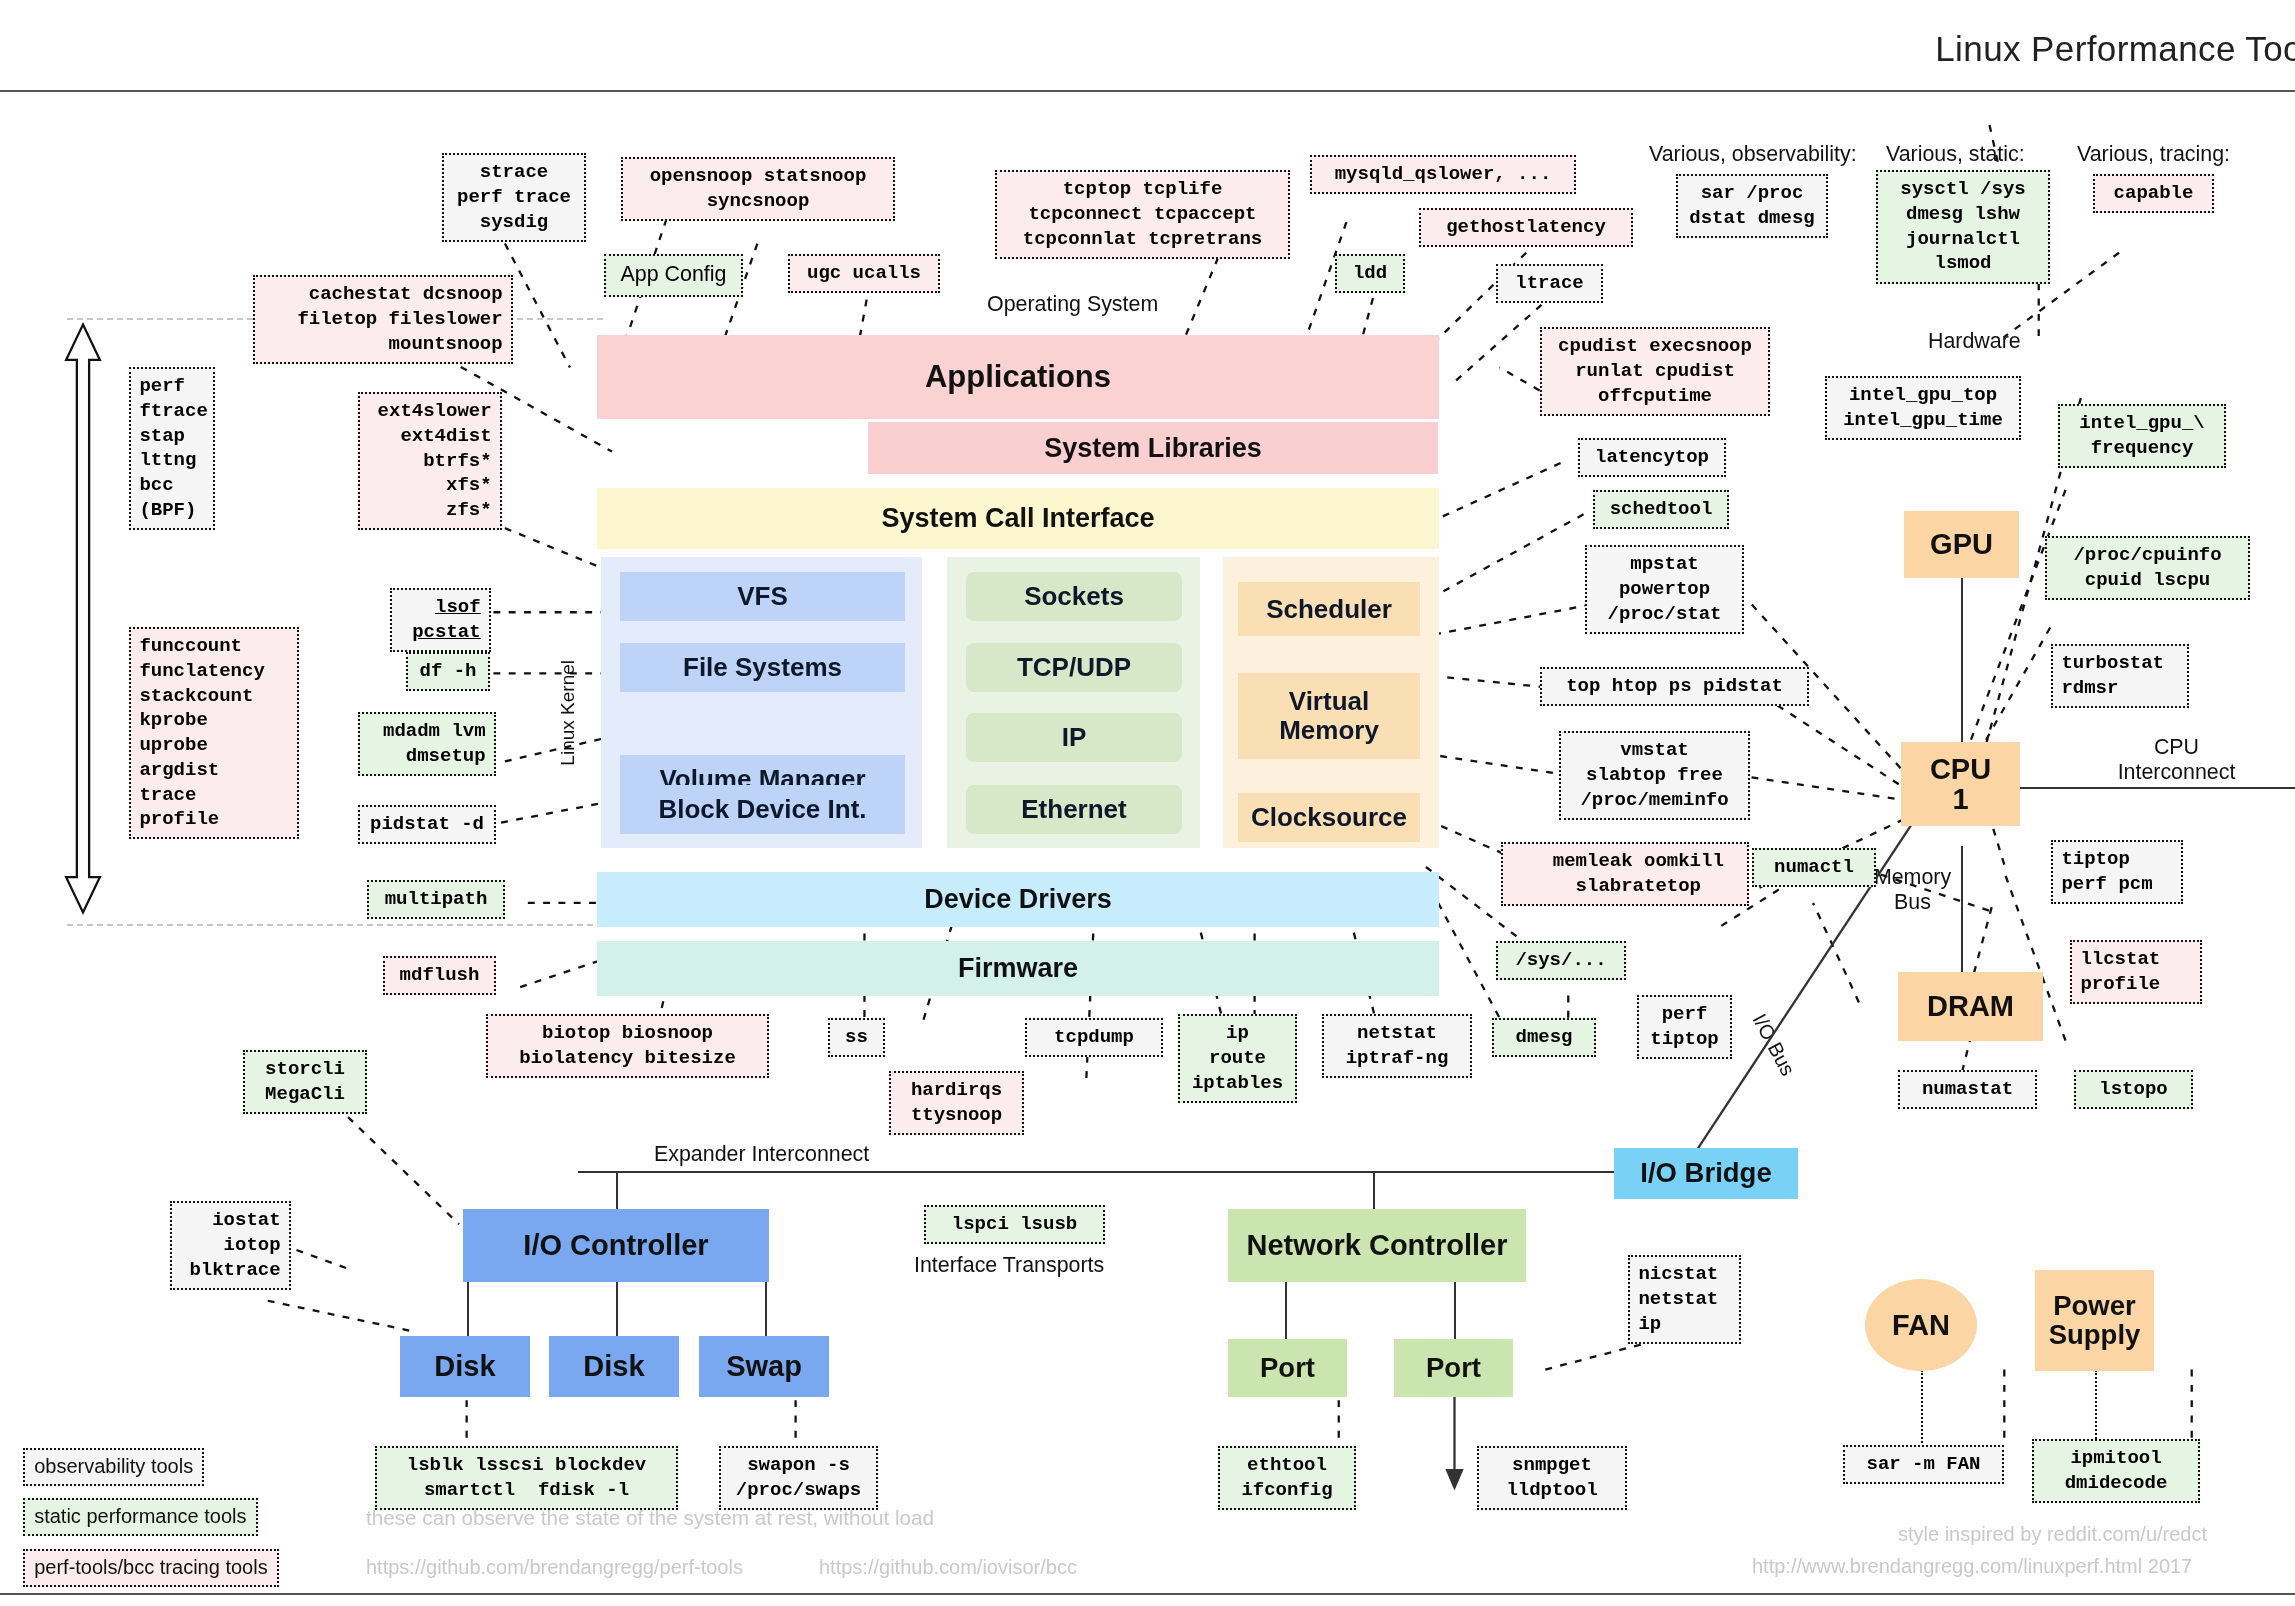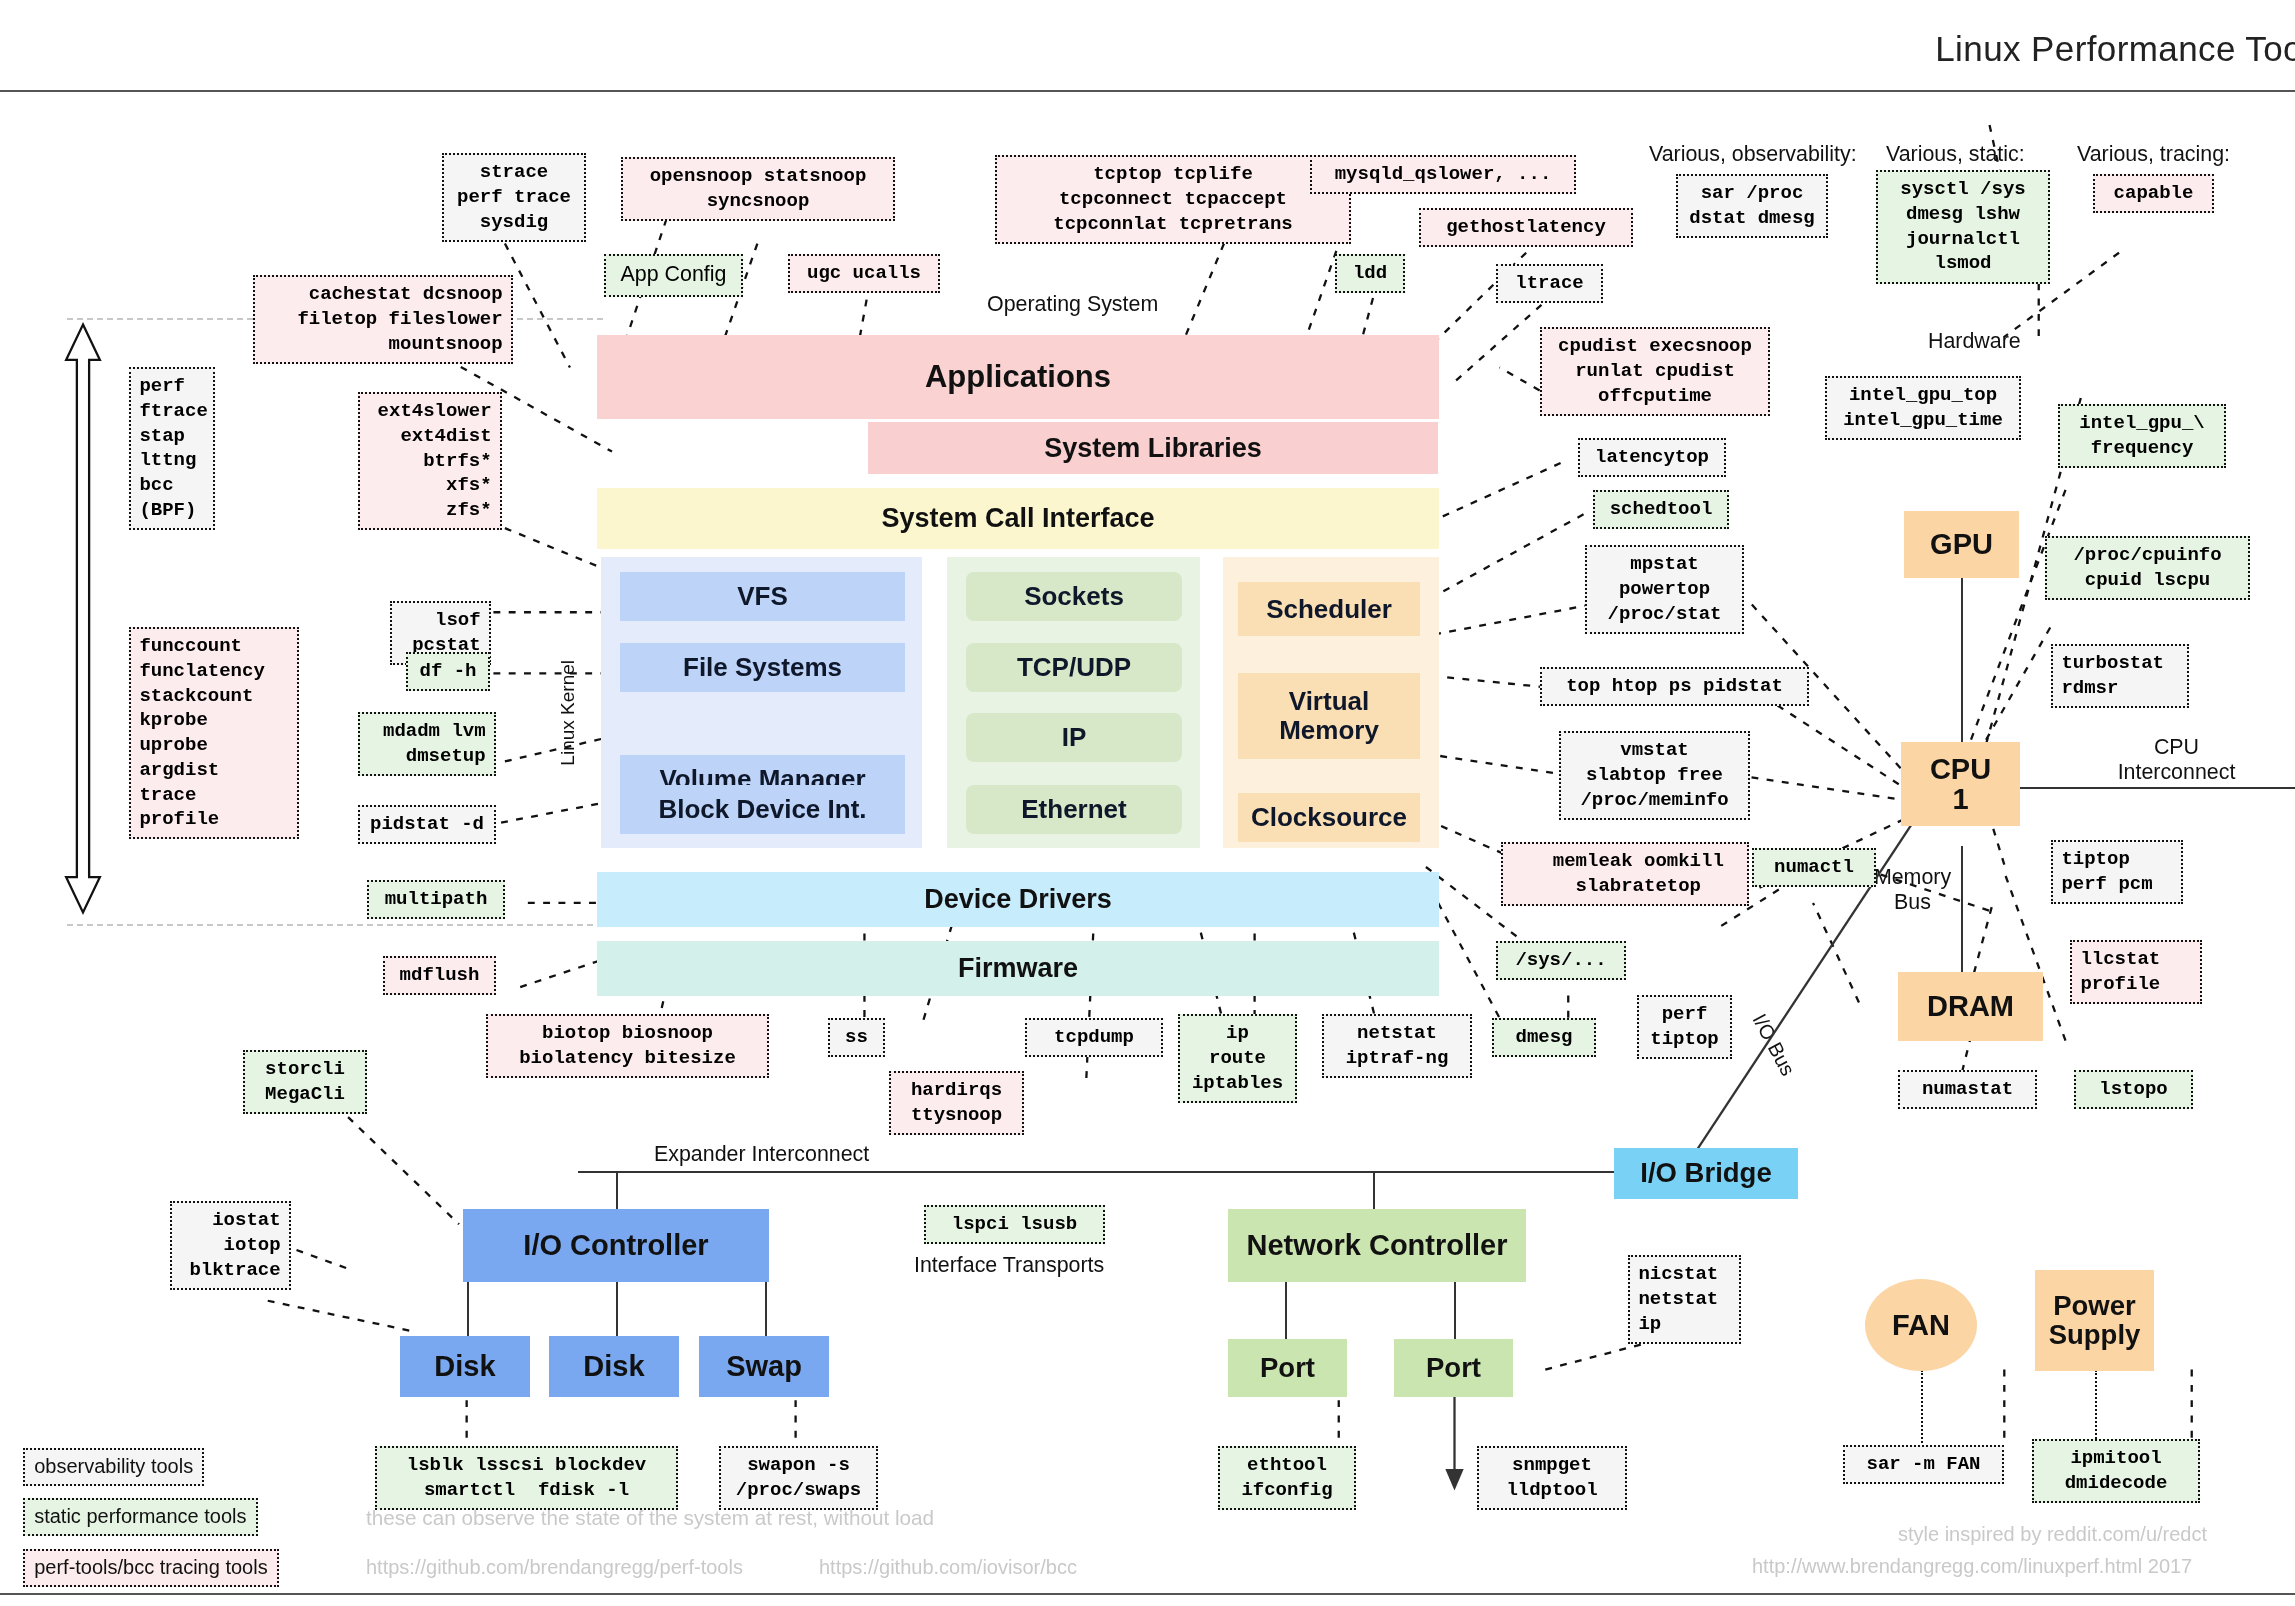--- a/index.html
+++ b/index.html
@@ -276,21 +276,21 @@
 
   <div class="hw hw-orange hw-circle" style="left:1865px;top:1279px;width:112px;height:92px;font-size:29px;">FAN</div>
   <div class="hw hw-orange" style="left:2035px;top:1270px;width:119px;height:101px;font-size:27.5px;white-space:pre;">Power
 Supply</div>
 
   <div class="tool obs" style="left:442px;top:153px;width:144px;">strace
 perf trace
 sysdig</div>
   <div class="tool trace" style="left:621px;top:157px;width:274px;">opensnoop statsnoop
 syncsnoop</div>
-  <div class="tool trace" style="left:995px;top:155px;width:356px;">tcptop tcplife
+  <div class="tool trace" style="left:995px;top:170px;width:295px;">tcptop tcplife
 tcpconnect tcpaccept
 tcpconnlat tcpretrans</div>
   <div class="tool trace" style="left:1310px;top:155px;width:266px;">mysqld_qslower, ...</div>
   <div class="tool trace" style="left:1419px;top:208px;width:214px;">gethostlatency</div>
   <div class="tool stat" style="left:604px;top:254px;width:139px;font-family:'Liberation Sans',sans-serif;font-weight:400;font-size:21.4px;">App Config</div>
   <div class="tool trace" style="left:788px;top:254px;width:152px;">ugc ucalls</div>
   <div class="tool stat" style="left:1335px;top:254px;width:70px;">ldd</div>
   <div class="tool obs" style="left:1496px;top:264px;width:107px;">ltrace</div>
 
   <div class="tool trace r" style="left:253px;top:275px;width:260px;">cachestat dcsnoop
@@ -318,21 +318,21 @@
 uprobe
 argdist
 trace
 profile</div>
 
   <div class="tool trace r" style="left:358px;top:392px;width:144px;">ext4slower
 ext4dist
 btrfs*
 xfs*
 zfs*</div>
-  <div class="tool obs r" style="left:390px;top:601px;width:101px;">lsof
+  <div class="tool obs r" style="left:390px;top:588px;width:101px;text-decoration:underline;">lsof
 pcstat</div>
   <div class="tool stat" style="left:406px;top:652px;width:84px;">df -h</div>
   <div class="tool stat r" style="left:358px;top:712px;width:138px;">mdadm lvm
 dmsetup</div>
   <div class="tool obs" style="left:358px;top:805px;width:138px;">pidstat -d</div>
   <div class="tool stat" style="left:367px;top:880px;width:138px;">multipath</div>
   <div class="tool trace" style="left:383px;top:956px;width:113px;">mdflush</div>
 
   <div class="tool trace" style="left:1540px;top:327px;width:230px;">cpudist execsnoop
 runlat cpudist

